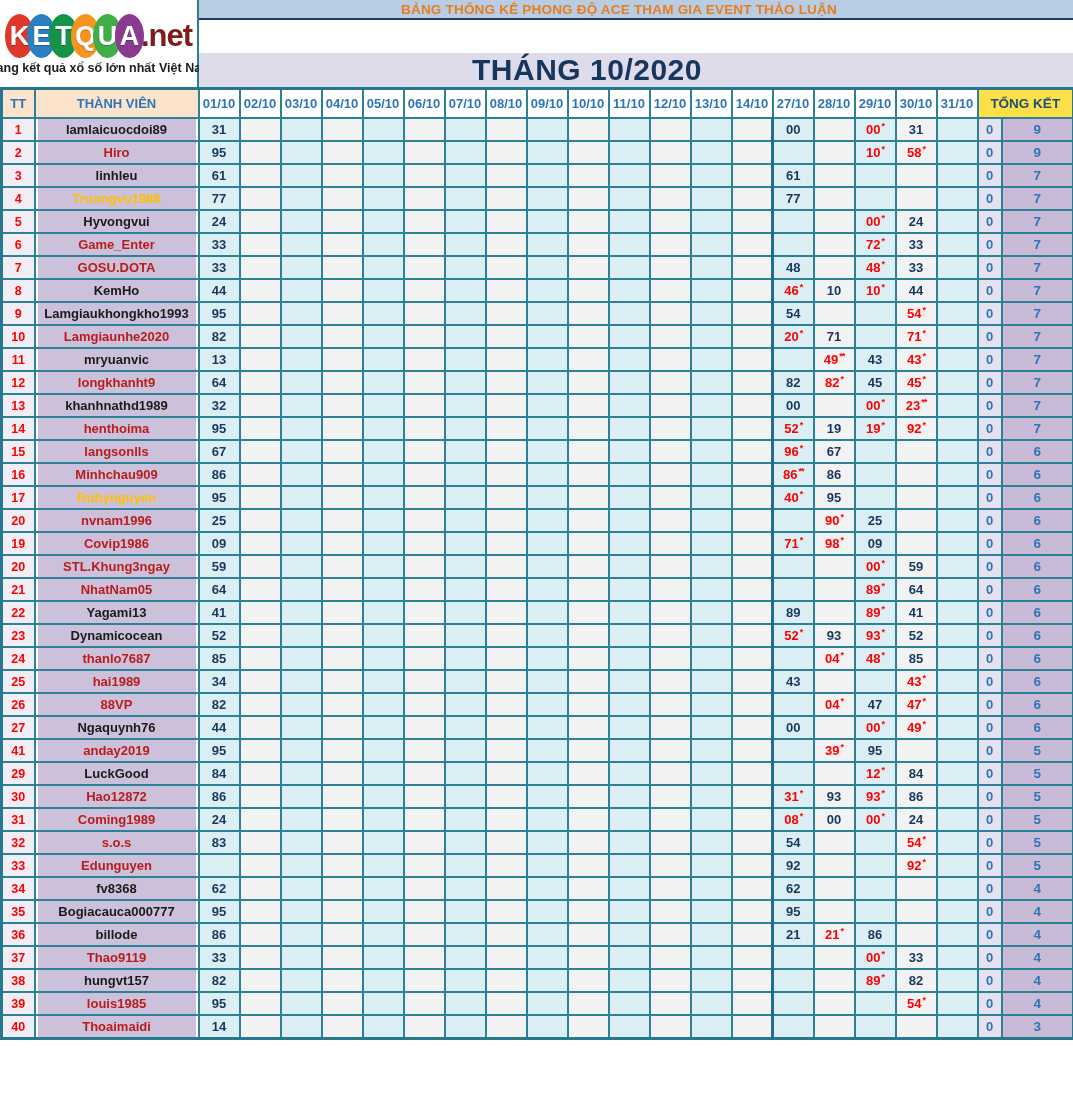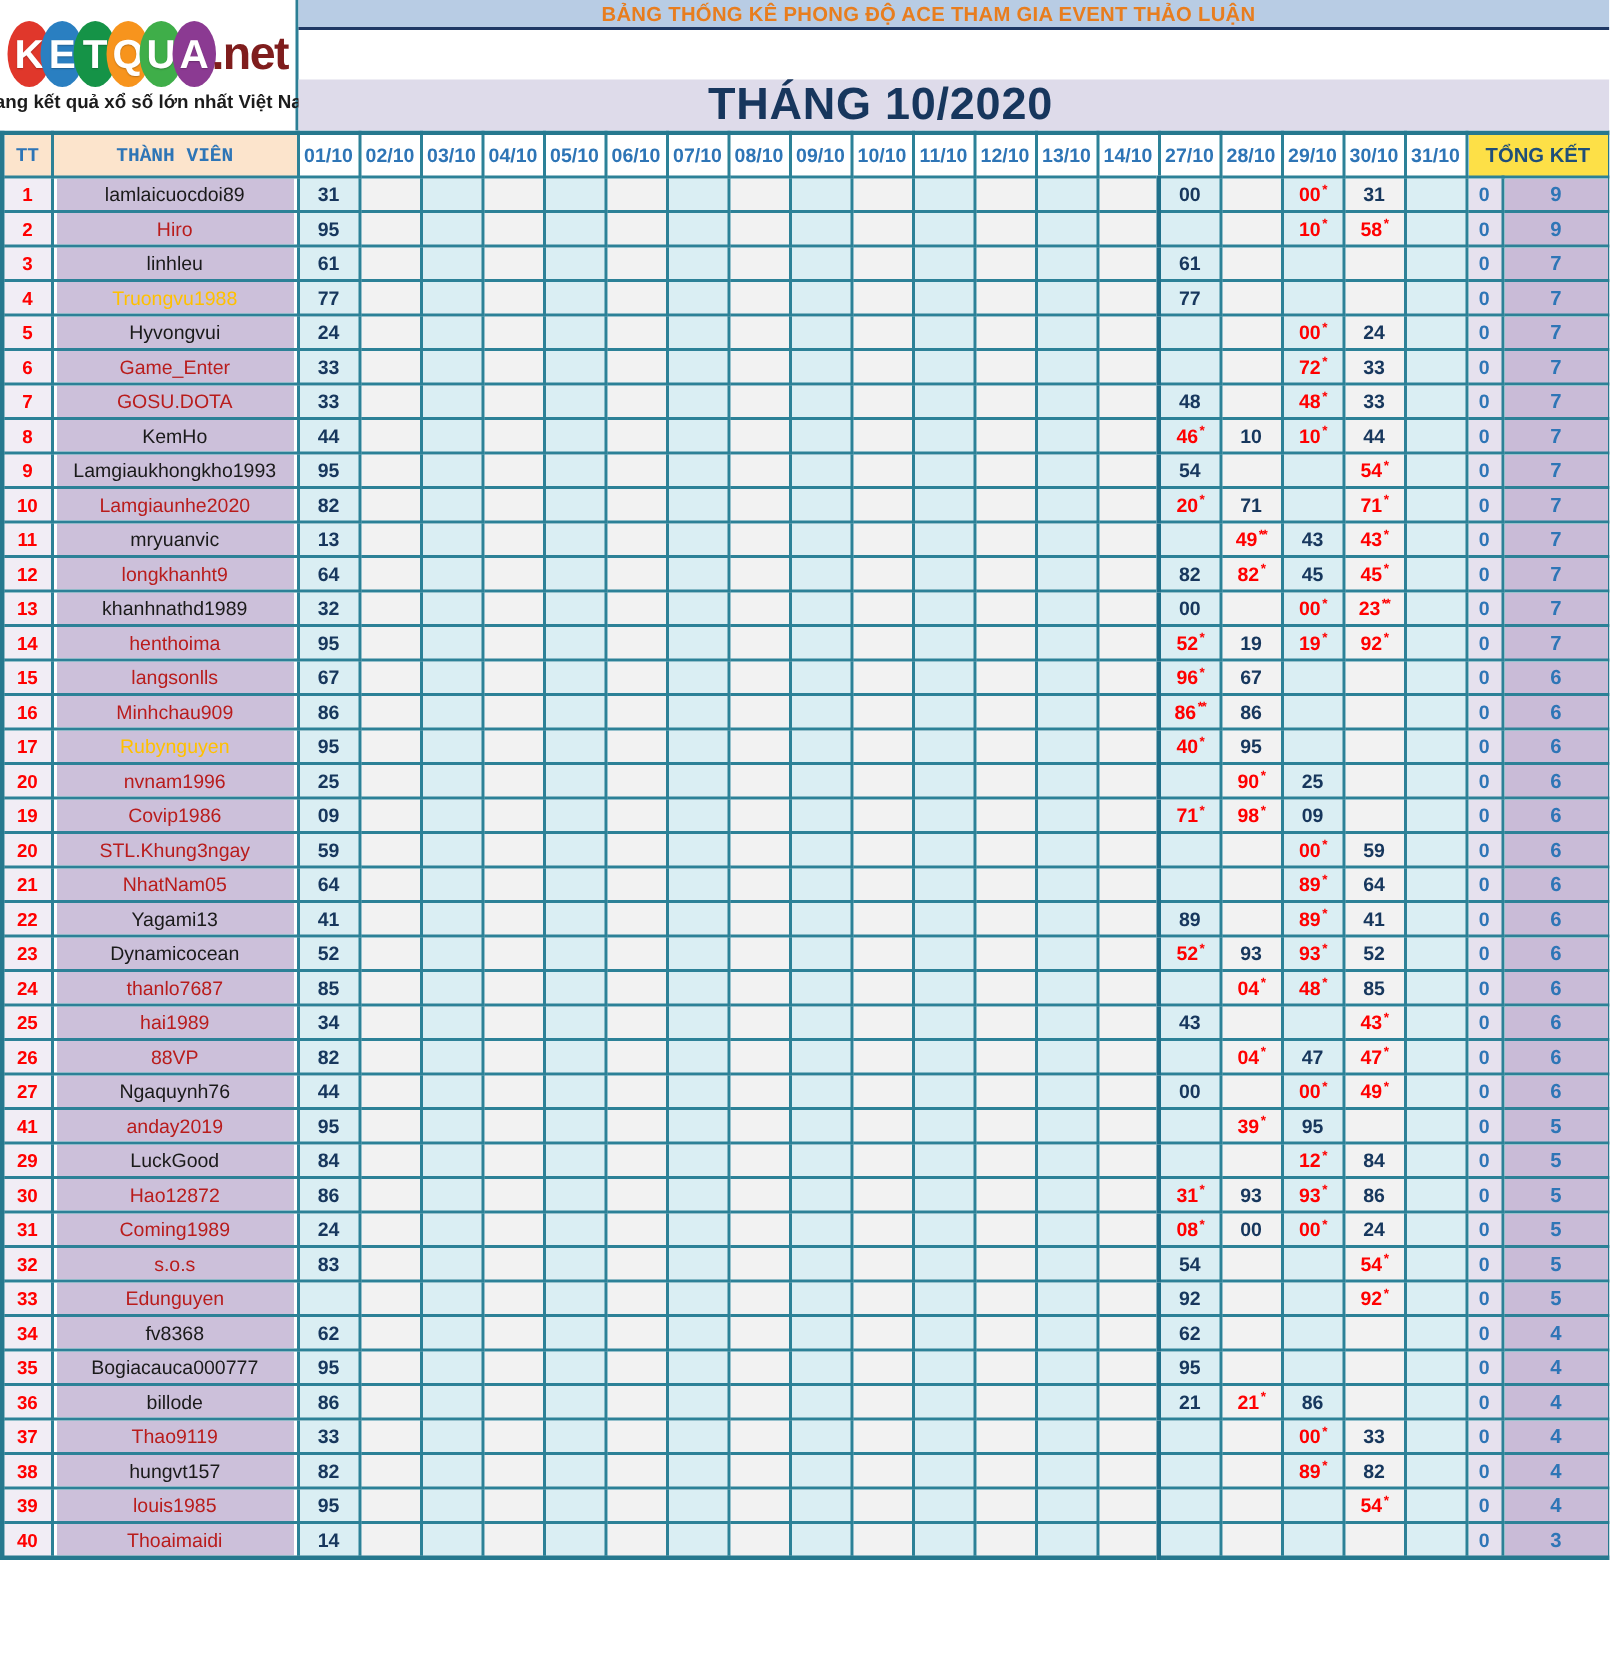--- a/index.html
+++ b/index.html
@@ -22,27 +22,27 @@
   .banner{height:30px;background:#b8cce4;display:flex;align-items:center;padding-left:32px;}
   .banner-inner{width:776px;text-align:center;font-size:13.5px;font-weight:700;color:#e87d1e;letter-spacing:.2px;}
   .navy-divider{height:3px;background:#1f3864;}
   .month-row{height:54px;background:#dedbea;display:flex;align-items:center;margin-top:33px;}
   .month-inner{width:776px;text-align:center;font-size:30px;font-weight:700;color:#17365d;letter-spacing:.5px;}
 
   
   table{border-collapse:collapse;table-layout:fixed;width:1073px;}
   td,th{border:2px solid #2c8197;padding:0;overflow:hidden;white-space:nowrap;}
   thead th{height:27px;background:#fff;color:#2e75b6;font-size:13px;font-weight:700;text-align:center;}
-  thead th.peach{background:#fce4cc;font-family:Liberation Mono, monospace;}
+  thead th.peach{background:#fce4cc;}
   thead th.total-h{background:#fde047;color:#1f4e79;font-size:13.5px;}
   tbody td{height:21px;text-align:center;font-size:13px;font-weight:700;color:#17375d;}
   td.tt{background:#f1edf5;color:#ff0000;font-size:12.5px;}
   td.membercell{background:#fff;padding:0;}
   .member-in{margin:0 2px;height:100%;background:#ccc0da;display:flex;align-items:center;justify-content:center;
-             font-size:13px;font-weight:400;}
+             font-size:13px;font-weight:700;}
   .n-black{color:#1a1a1a;} .n-brown{color:#b91c1c;} .n-orange{color:#ffc000;}
   td.c-blue{background:#daeef3;} td.c-white{background:#f2f2f2;}
   td.sep{border-left:3px solid #20708a;}
   td.redv{color:#ff0000;}
   td .st{color:#ff0000;font-size:9px;vertical-align:super;line-height:0;margin-left:1px;letter-spacing:-1px;}
   td.tk1{background:#e6e1ee;color:#2e75b6;}
   td.tk2{background:#c9bbd7;color:#2e75b6;font-size:13.5px;}
   table{border:3px solid #26788e;}
 </style>
 </head>

